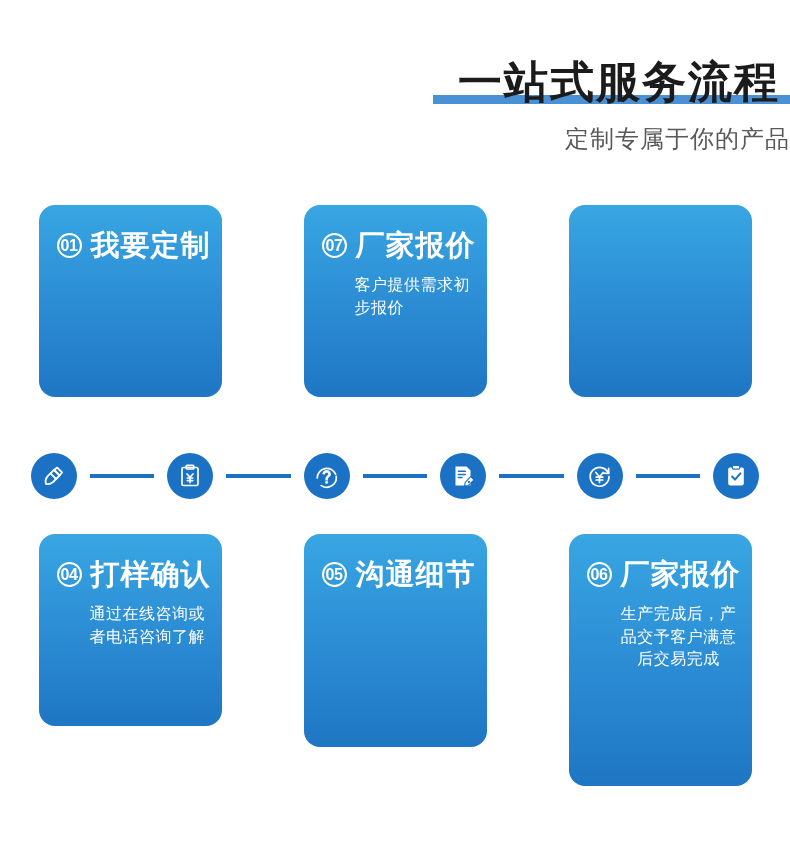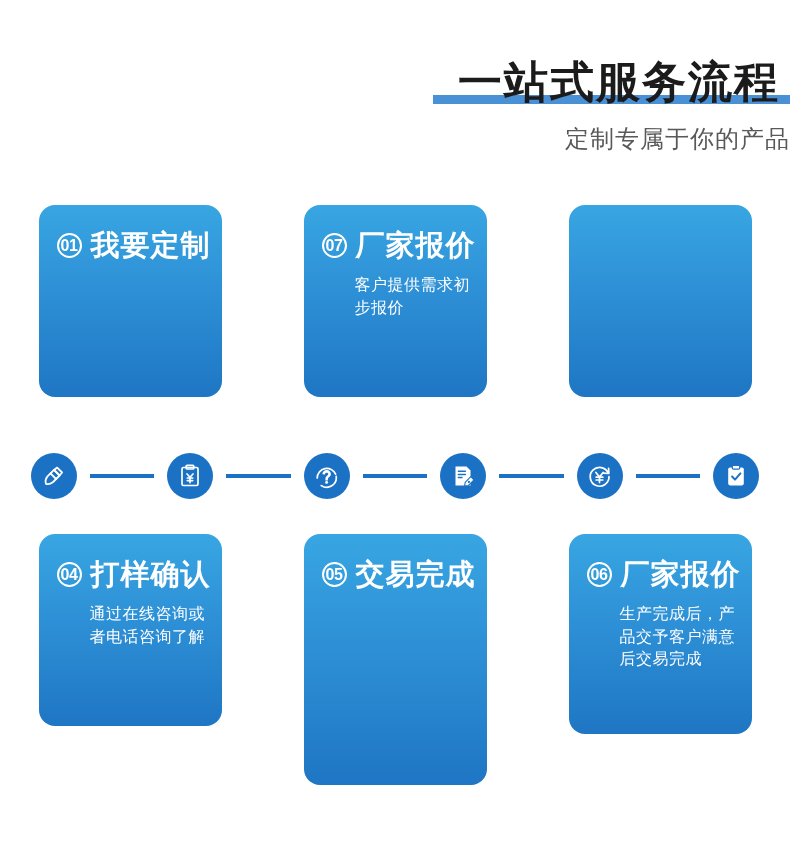--- a/index.html
+++ b/index.html
@@ -74,22 +74,22 @@
 
   .card {
     width: 183px;
     border-radius: 16px;
     background: linear-gradient(to bottom, #38a6e2 0%, #2f93d8 38%, #1f76c4 100%);
     box-sizing: border-box;
     padding: 26px 14px 20px 14px;
     color: #ffffff;
   }
   .card-h190 { height: 192px; }
-  .card-h200 { height: 200px; }
-  .card-h212 { height: 251px; }
+  .card-h200 { height: 252px; text-align: center; }
+  .card-h212 { height: 213px; }
 
   .card-head {
     display: flex;
     align-items: center;
     gap: 9px;
     padding-left: 4px;
   }
   .badge {
     width: 25px;
     height: 25px;
@@ -288,21 +288,21 @@
         <div class="card-title">打样确认</div>
       </div>
       <div class="card-desc">通过在线咨询或者电话咨询了解</div>
     </div>
   </div>
 
   <div class="card-slot">
     <div class="card card-h212">
       <div class="card-head">
         <div class="badge">05</div>
-        <div class="card-title">交易完成</div>
+        <div class="card-title">沟通细节</div>
       </div>
     </div>
   </div>
 
   <div class="card-slot">
     <div class="card card-h200">
       <div class="card-head">
         <div class="badge">06</div>
         <div class="card-title">厂家报价</div>
       </div>

